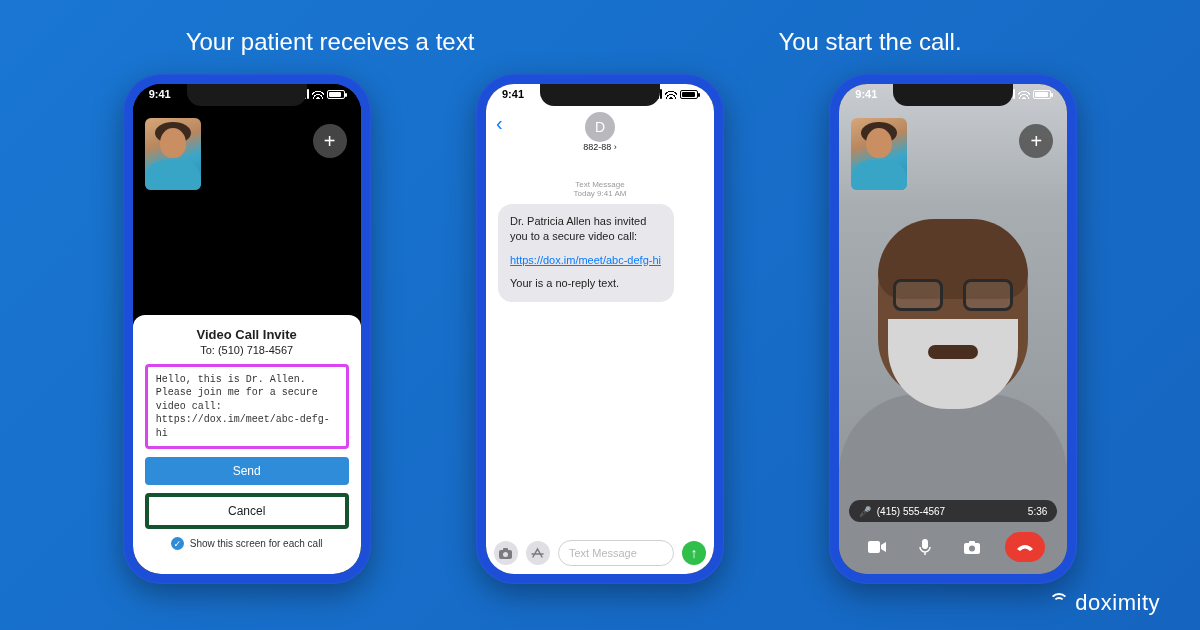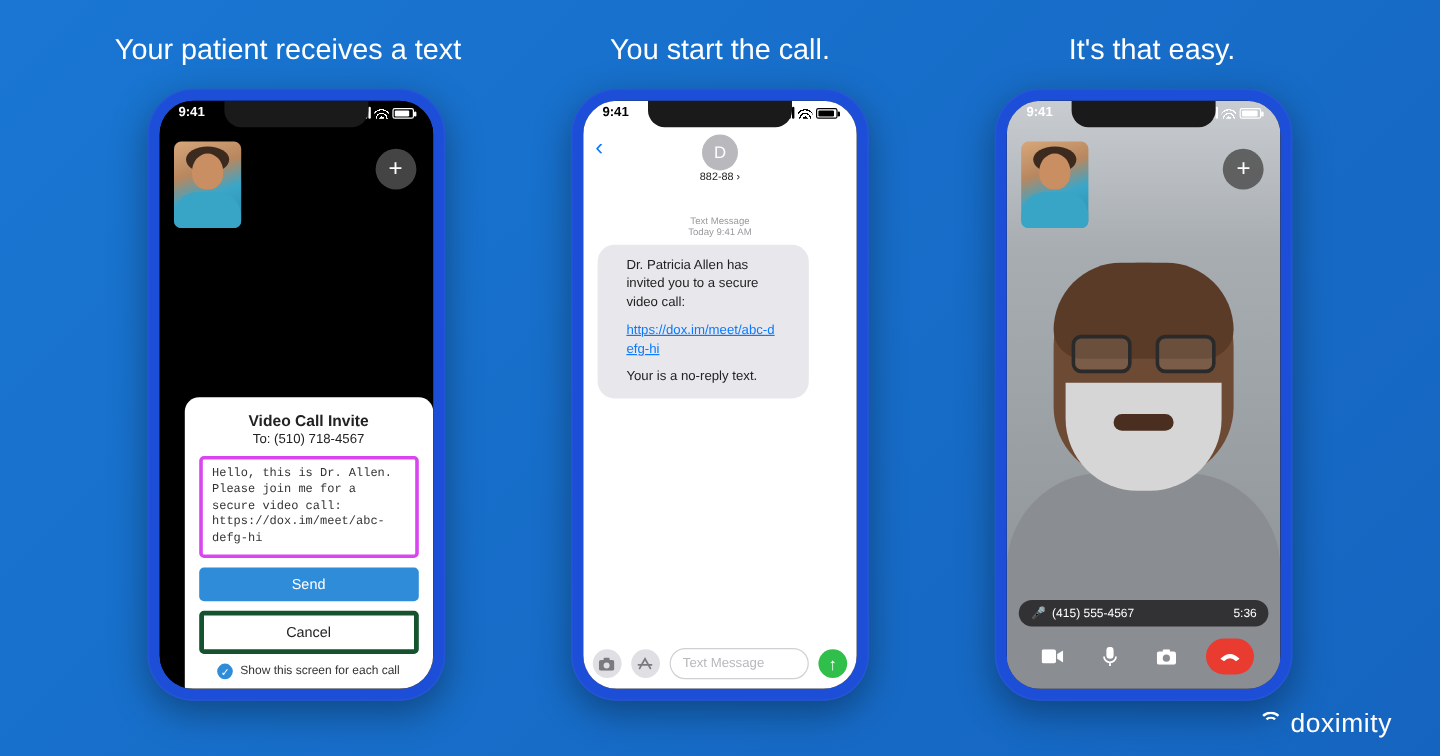--- a/index.html
+++ b/index.html
@@ -111,24 +111,23 @@
     position:absolute; top:40px; right:14px;
     width:34px; height:34px; border-radius:50%;
     background:rgba(80,80,80,.85);
     display:flex; align-items:center; justify-content:center;
     color:#fff; font-size:20px; font-weight:300;
   }
   .sheet {
     position:absolute; left:0; right:0; bottom:0;
     background:#fff;
     border-radius:12px 12px 0 0;
-    padding:12px 12px 8px 12px;
+    padding:12px 12px 24px 12px;
     font-size:11px;
     color:#222;
-    margin-left:21px;
   }
   .sheet h4 { text-align:center; font-size:13px; font-weight:700; }
   .sheet .to { text-align:center; font-size:11px; margin-top:2px; }
   .sheet .msgbox {
     border:3px solid #d946ef; border-radius:4px;
     padding:6px 8px; margin-top:8px; font-size:10px; line-height:1.35;
     color:#333;
     font-family:Liberation Mono, monospace;
   }
   .sheet .btn {
@@ -163,21 +162,21 @@
     background:#b8b8bd; color:#fff; font-size:14px; font-weight:500;
     display:inline-flex; align-items:center; justify-content:center;
     margin-top:4px;
   }
   .contact-name { font-size:9px; color:#222; margin-top:0; }
   .msg-meta { font-size:8px; color:#9a9a9e; text-align:center; margin-top:18px; }
   .bubble {
     margin:6px 40px 0 12px;
     background:#e8e8ec;
     border-radius:14px;
-    padding:10px 24px;
+    padding:10px 12px;
     font-size:11px;
     color:#222;
     line-height:1.4;
   }
   .bubble a { color:#0a7bff; text-decoration:underline; word-break:break-all; }
   .compose {
     position:absolute; bottom:8px; left:8px; right:8px;
     display:flex; align-items:center; gap:8px;
   }
   .compose .ico {
@@ -275,21 +274,20 @@
   }
   .brand-mark::before { inset:0; }
   .brand-mark::after  { inset:4px; }
 </style>
 </head>
 <body>
 
 <div class="captions">
   <div class="caption">Your patient receives a text</div>
   <div class="caption">You start the call.</div>
-  <div class="caption">It's that easy.</div>
 </div>
 
 <div class="phones">
 
   <div class="phone">
     <div class="screen">
       <div class="notch"></div>
       <div class="status-bar light">
         <span>9:41</span>
         <span class="status-icons">

